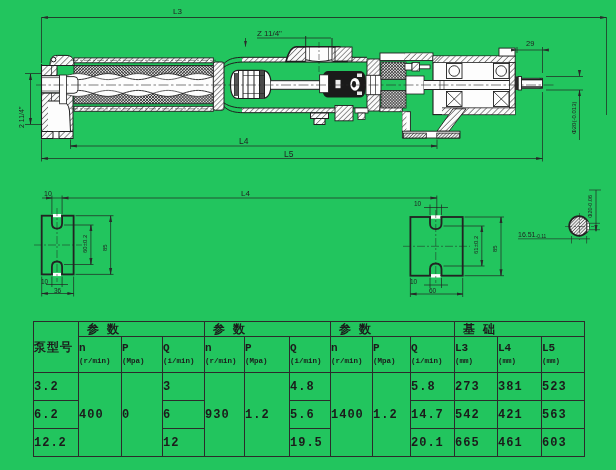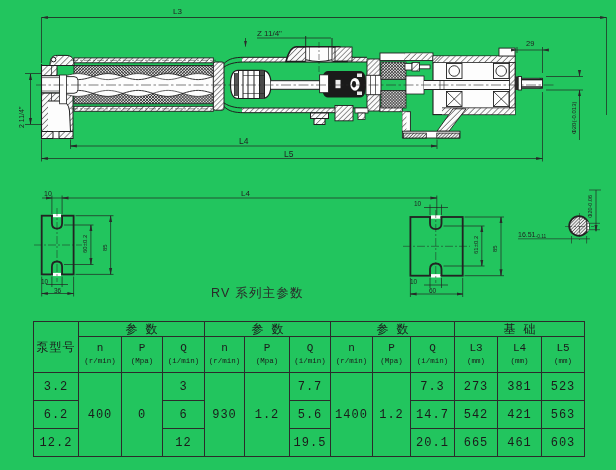--- a/index.html
+++ b/index.html
@@ -2,22 +2,22 @@
 <html><head>
 <meta charset="utf-8">
 <style>
 html,body{margin:0;padding:0;background:#ffffff;}
 #page{position:relative;width:616px;height:470px;background:#22c55e;overflow:hidden;
       font-family:"Liberation Sans",sans-serif;color:#1d1d1d;}
 #draw{position:absolute;left:0;top:0;}
 .title{position:absolute;left:211px;top:285px;width:140px;font-size:12.5px;letter-spacing:1.2px;color:#2a2a2a;}
 table.params{position:absolute;left:33px;top:321px;border-collapse:collapse;table-layout:fixed;
   font-family:"Liberation Mono","Liberation Sans",monospace;color:#1b1b1b;}
-table.params td{border:1px solid #2b2b2b;text-align:center;vertical-align:middle;padding:0;
-  font-size:12px;line-height:1;}
+table.params td{border:1px solid #2b2b2b;text-align:left;vertical-align:middle;padding:0;
+  font-size:12px;line-height:1;font-weight:bold;}
 td.hz{font-family:"Liberation Sans",sans-serif;font-size:10.5px;letter-spacing:8px;text-indent:8px;}
 td.mod{font-family:"Liberation Sans",sans-serif;font-size:10.5px;letter-spacing:1px;}
 .u{display:block;font-size:7.5px;margin-top:4px;letter-spacing:0;}
 .hd{display:block;font-size:11px;}
 td.num{font-size:12.5px;letter-spacing:1px;}
 </style>
 </head>
 <body>
 <div id="page">
 
@@ -438,21 +438,20 @@
 
 <g>
 <line x1="596" y1="190" x2="596" y2="231.5"></line>
 <line x1="596" y1="225.5" x2="596" y2="230.9" marker-end="url(#ar)"></line>
 <line x1="589" y1="190" x2="601" y2="190" stroke-width="0.6"></line>
 <text x="592" y="218" font-size="5.5" fill="#222" stroke="none" transform="rotate(-90 592 218)">Φ20-0.06</text>
 </g>
 </g>
 </svg>
 
-<div class="title">RV 系列主参数</div>
 
 <table class="params">
 <colgroup>
 <col style="width:45px">
         <col style="width:43px">
         <col style="width:41px">
         <col style="width:42px">
 <col style="width:40px">
         <col style="width:45px">
         <col style="width:41px">
@@ -521,24 +520,24 @@
             <span class="u">(mm)</span>
           </td>
 </tr>
 <tr style="height:28px">
 <td class="num">3.2</td>
 <td class="num" rowspan="3">400</td>
 <td class="num" rowspan="3">0</td>
 <td class="num">3</td>
 <td class="num" rowspan="3">930</td>
 <td class="num" rowspan="3">1.2</td>
-<td class="num">7.7</td>
+<td class="num">4.8</td>
 <td class="num" rowspan="3">1400</td>
 <td class="num" rowspan="3">1.2</td>
-<td class="num">7.3</td>
+<td class="num">5.8</td>
 <td class="num">273</td>
 <td class="num">381</td>
 <td class="num">523</td>
 </tr>
 <tr style="height:28px">
 <td class="num">6.2</td>
 <td class="num">6</td>
 <td class="num">5.6</td>
 <td class="num">14.7</td>
 <td class="num">542</td>

